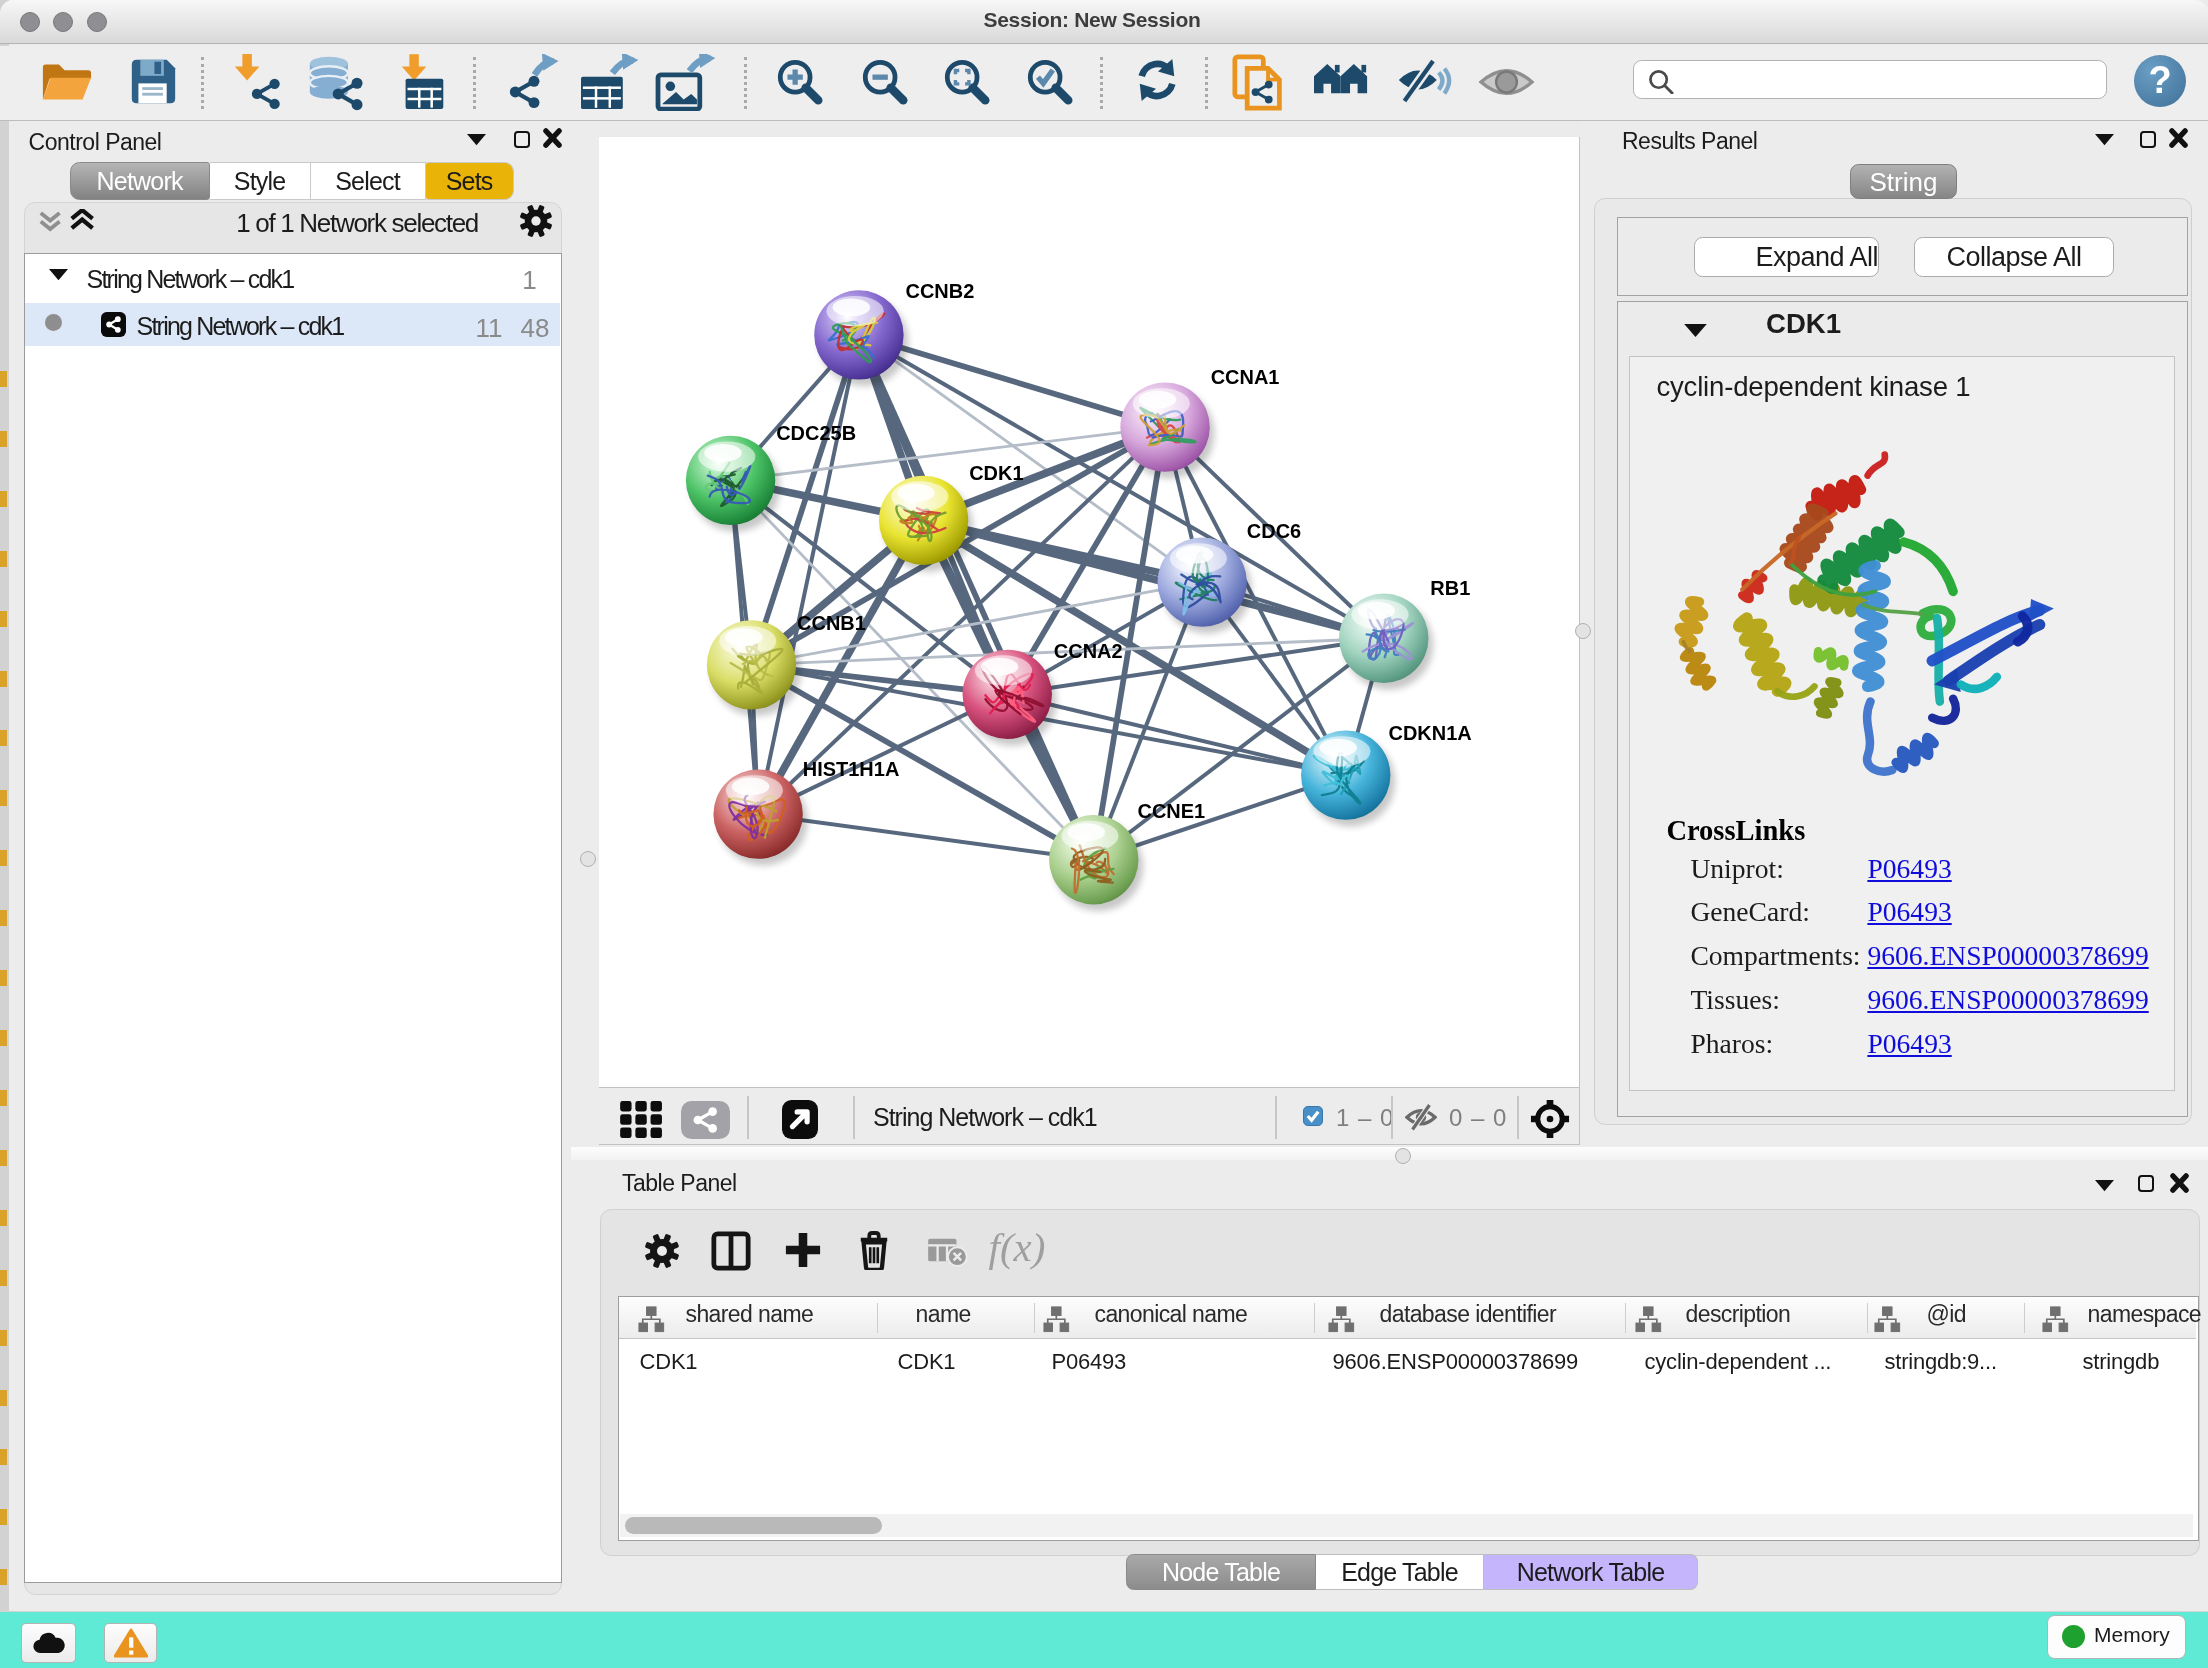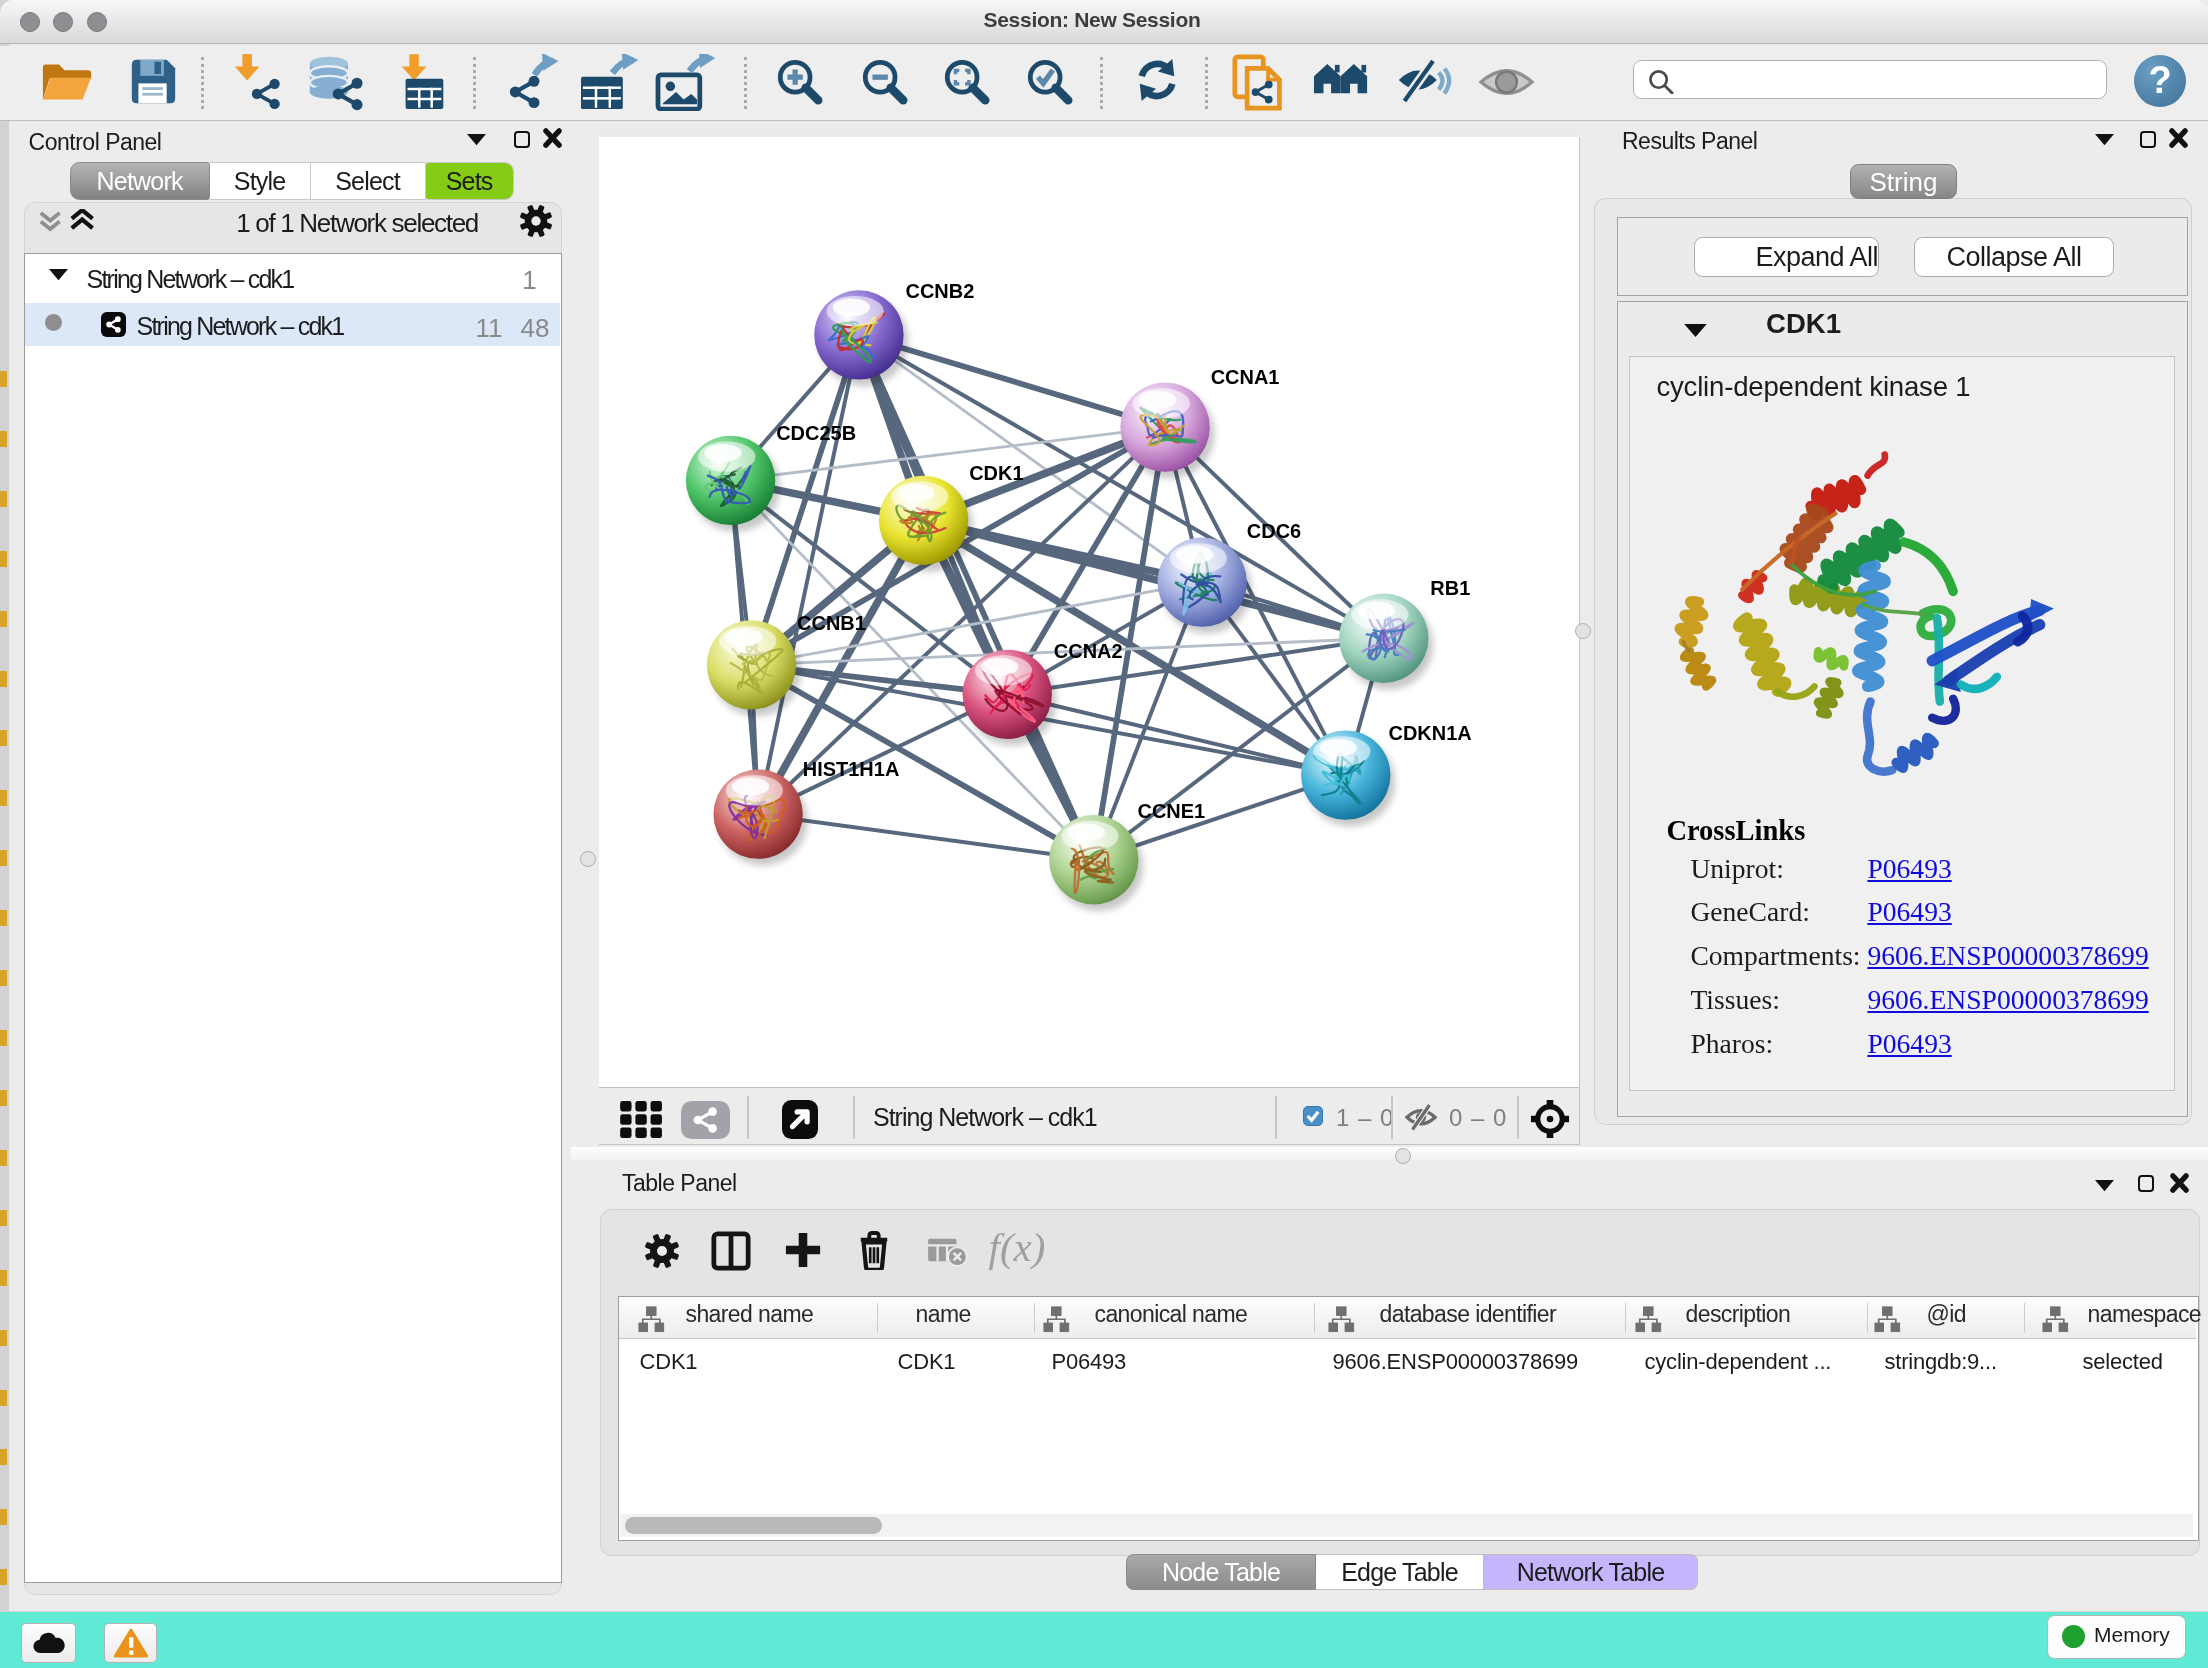--- a/index.html
+++ b/index.html
@@ -177,21 +177,21 @@
       <path d="M1 1 H21 L11 13 Z" fill="#111"></path>
     </svg>
     <div class="abs" style="left:505px;top:9.5px;width:16px;height:17px;border:2.9px solid #111;border-radius:3.8px"></div>
     <svg class="abs" style="left:534px;top:6.7px" width="19" height="20" viewBox="0 0 20 21">
       <path d="M3 3 L17 18 M17 3 L3 18" stroke="#111" stroke-width="5.5" stroke-linecap="round"></path>
     </svg>
   <div class="abs" style="left:61px;top:41px;height:38px;display:flex;font-size:25px;letter-spacing:-0.8px">
     <div style="width:140px;background:linear-gradient(#b5b5b5,#828282);color:#fff;border:1px solid #8a8a8a;border-radius:9.5px 2.9px 2.9px 9.5px;display:flex;align-items:center;justify-content:center">Network</div>
     <div style="width:101px;background:#fff;border:1px solid #c9c9c9;border-left:none;display:flex;align-items:center;justify-content:center">Style</div>
     <div style="width:115px;background:#fff;border:1px solid #c9c9c9;border-left:none;display:flex;align-items:center;justify-content:center">Select</div>
-    <div style="width:88px;background:#84cc16;border:1px solid #c9c9c9;border-left:none;border-radius:2.9px 9.5px 9.5px 2.9px;display:flex;align-items:center;justify-content:center">Sets</div>
+    <div style="width:88px;background:#eab308;border:1px solid #c9c9c9;border-left:none;border-radius:2.9px 9.5px 9.5px 2.9px;display:flex;align-items:center;justify-content:center">Sets</div>
   </div>
   <div class="abs" style="left:15px;top:81px;width:538px;height:1393px;background:#e6e6e6;border:1px solid #d4d4d4;border-radius:11.4px"></div>
   <div class="abs" style="left:15px;top:81px;width:645px;height:38px">
     <svg class="abs" style="left:13.3px;top:8.6px;" width="32" height="21" viewBox="0 0 34 22">
         <path d="M4 2 L14 10 L24 2 M4 11 L14 19 L24 11" stroke="#8f8f8f" stroke-width="4" fill="none"></path>
       </svg>
       <svg class="abs" style="left:44px;top:6.7px;" width="34" height="23" viewBox="0 0 36 24">
         <path d="M4 20 L15 11 L26 20 M4 10 L15 1 L26 10" stroke="#111" stroke-width="4.5" fill="none"></path>
       </svg>
       <svg class="abs" style="left:495px;top:1.9px;" width="34" height="34" viewBox="0 0 36 36">
@@ -766,21 +766,21 @@
           </svg>
           <div class="abs" style="left:1469px;top:3.8px">namespace</div>
       </div>
       <div class="abs" style="left:0;top:44px;width:1577px;height:42px;font-size:22px;color:#1c1c1c;letter-spacing:-0.2px">
         <div class="abs" style="left:21px;top:7.6px">CDK1</div>
         <div class="abs" style="left:279px;top:7.6px">CDK1</div>
         <div class="abs" style="left:433px;top:7.6px">P06493</div>
         <div class="abs" style="left:714px;top:7.6px">9606.ENSP00000378699</div>
         <div class="abs" style="left:1026px;top:7.6px">cyclin-dependent ...</div>
         <div class="abs" style="left:1266px;top:7.6px">stringdb:9...</div>
-        <div class="abs" style="left:1464px;top:7.6px">selected</div>
+        <div class="abs" style="left:1464px;top:7.6px">stringdb</div>
       </div>
       <div class="abs" style="left:1.9px;top:217px;width:1573px;height:23px;background:#f2f2f2">
         <div class="abs" style="left:4.8px;top:2.9px;width:257px;height:17px;background:#b9b9b9;border-radius:8.6px"></div>
       </div>
     </div>
   </div>
   <div class="abs" style="left:555px;top:394px;height:36px;display:flex;font-size:25px;letter-spacing:-0.8px">
     <div style="width:190px;background:linear-gradient(#a9a9a9,#8c8c8c);color:#fff;border:1px solid #8a8a8a;border-radius:7.6px 0 0 7.6px;display:flex;align-items:center;justify-content:center">Node Table</div>
     <div style="width:168px;background:#fff;border:1px solid #bdbdbd;border-left:none;display:flex;align-items:center;justify-content:center">Edge Table</div>
     <div style="width:214px;background:#c4b5fd;border:1px solid #bdbdbd;border-left:none;border-radius:0 7.6px 7.6px 0;display:flex;align-items:center;justify-content:center">Network Table</div>

